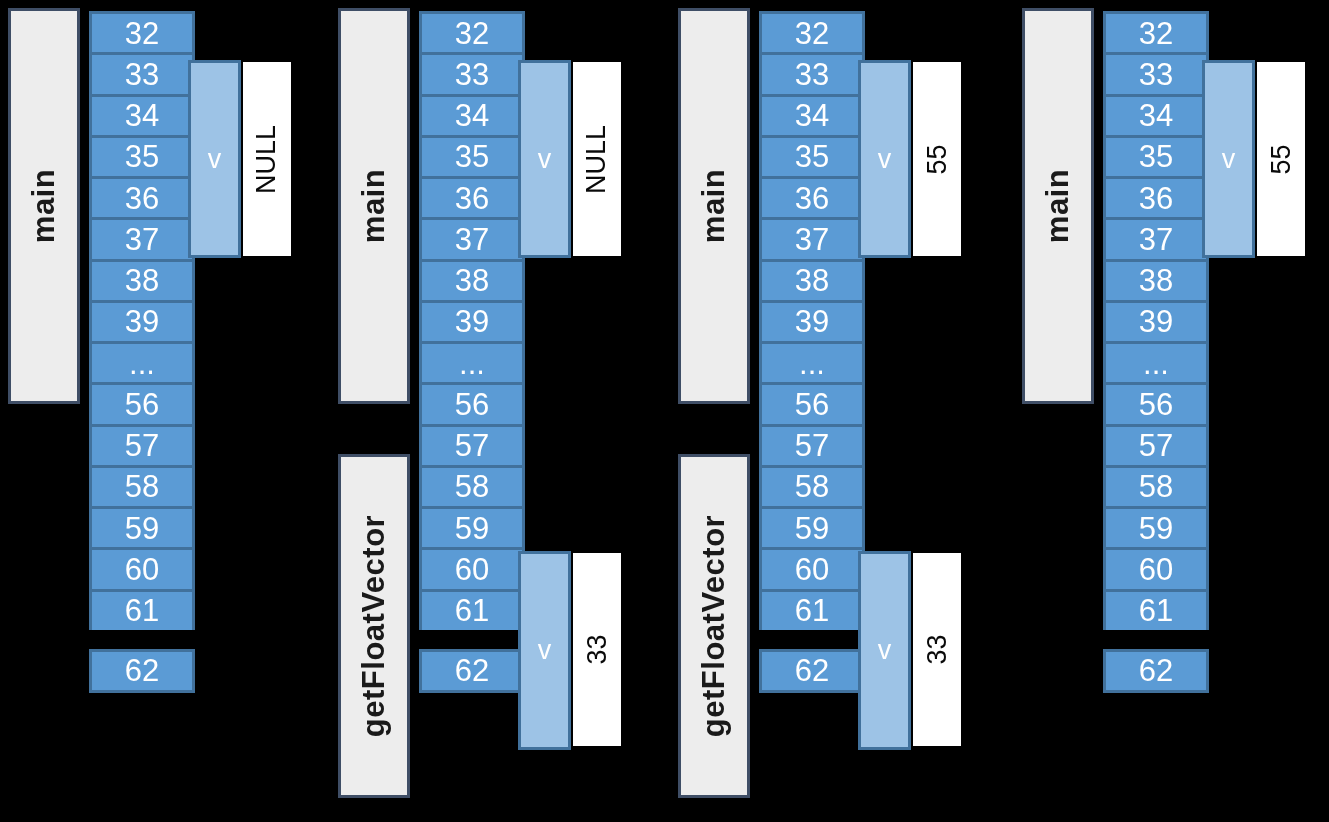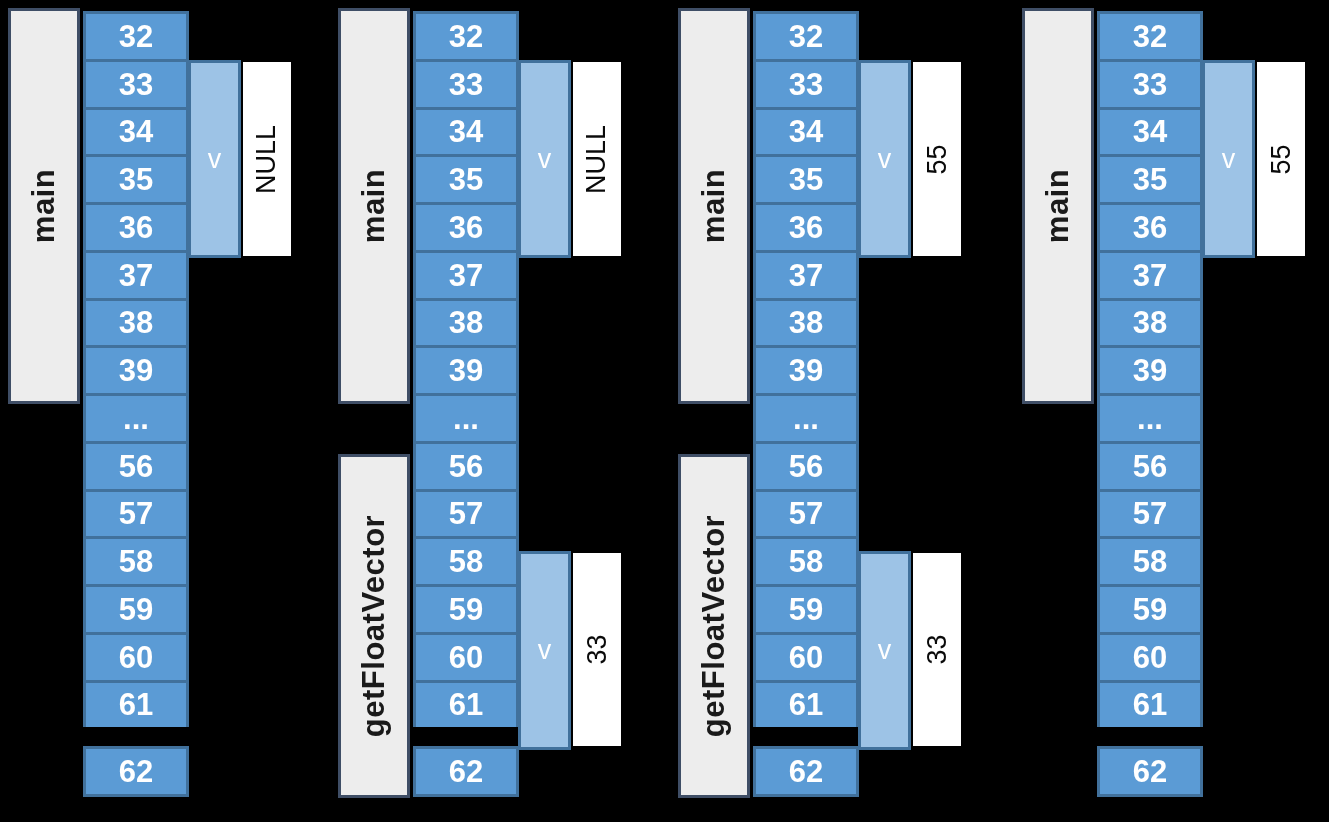--- a/index.html
+++ b/index.html
@@ -40,23 +40,23 @@
   }
   .frame-main   { top: 8px;   height: 396px; }
   .frame-callee { top: 454px; height: 344px; }
   .rot { transform: rotate(-90deg); white-space: nowrap; }
   .frame .rot {
     font-weight: bold; font-size: 31px; color: var(--frame-text);
     letter-spacing: 0.5px;
   }
 
   .cells {
-    position: absolute; left: 75px; top: 11px;
-    width: 106px; height: 786px;
-    display: flex; flex-direction: column; font-weight: bold;
+    position: absolute; left: 81px; top: 11px;
+    width: 106px; height: 682px;
+    display: flex; flex-direction: column;
   }
   .cell {
     flex: 1;
     background: var(--cell-fill);
     border-left: 3px solid var(--cell-border);
     border-right: 3px solid var(--cell-border);
     border-top: 3px solid var(--cell-border);
     color: var(--cell-text);
     font-size: 31px;
     display: flex; align-items: center; justify-content: center;

